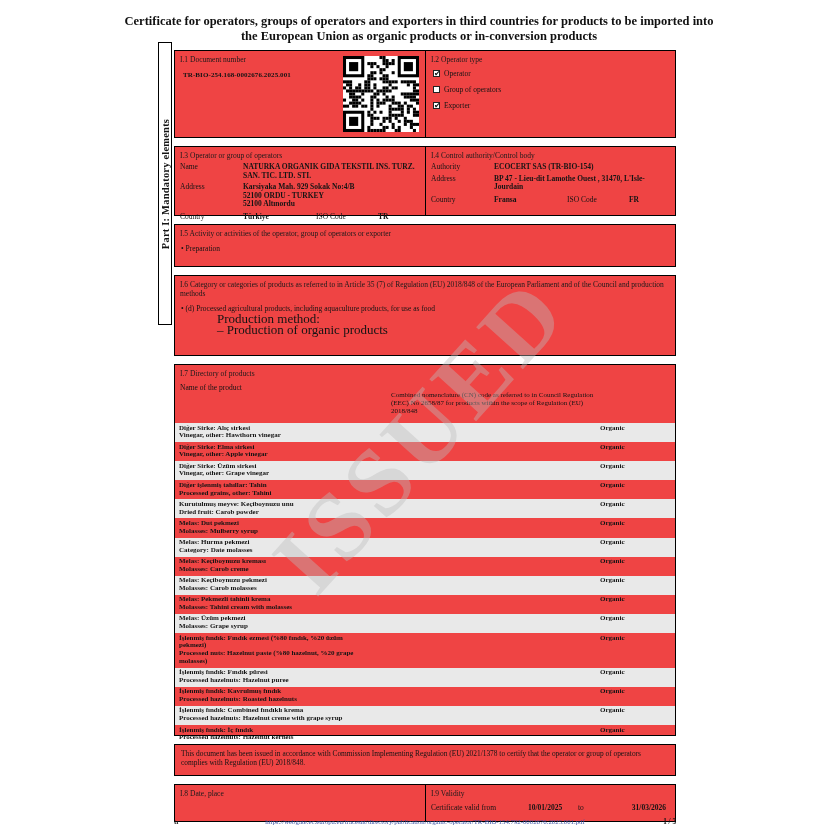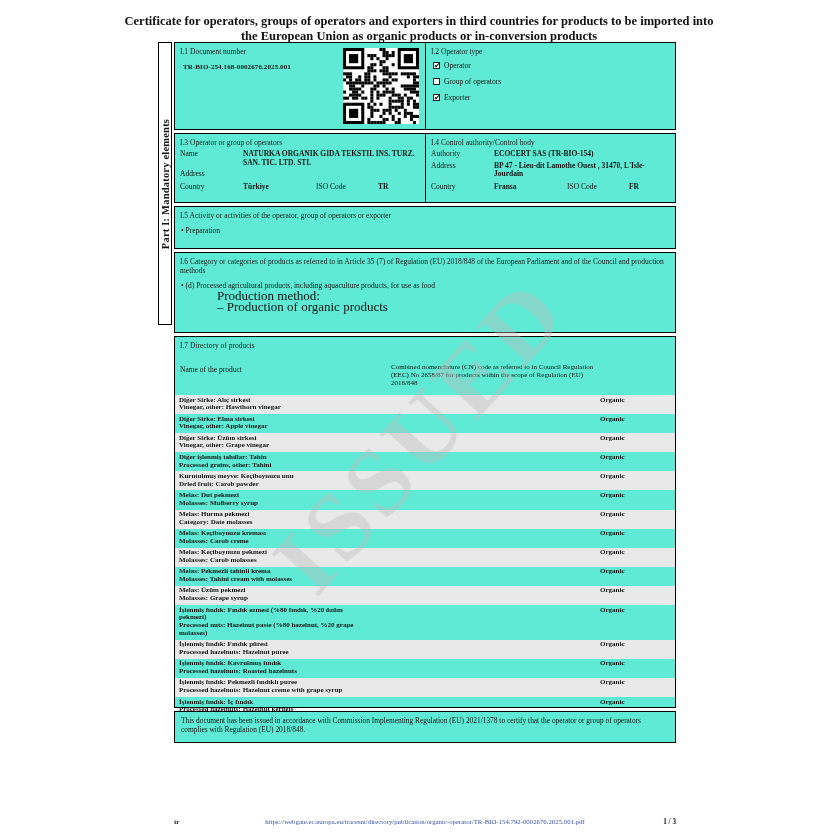--- a/index.html
+++ b/index.html
@@ -11,21 +11,21 @@
     font-size:12.5px; font-weight:bold; line-height:1.18; color:#111; }
 
   .cert { position:absolute; left:158px; top:42px; width:518px; }
   .part-sidebar { position:absolute; left:0; top:0; width:14px; height:283px;
     border:1.5px solid #000; background:#fff; }
   .part-sidebar span { position:absolute; top:50%; left:50%;
     transform:translate(-50%,-50%) rotate(-90deg); white-space:nowrap;
     font-weight:bold; font-size:10.5px; letter-spacing:0.2px; }
 
   .main { margin-left:16px; width:502px; }
-  .box { border:1.5px solid #000; background:#5eead4; margin-bottom:3px; position:relative; }
+  .box { border:1.5px solid #000; background:#ef4444; margin-bottom:3px; position:relative;margin-top:8px; }
   .cols { display:flex; }
   .cell-l { width:250px; position:relative; }
   .cell-r { flex:1; border-left:1.5px solid #000; position:relative; }
 
   .sec-label { font-size:7.5px; line-height:9px; padding:4px 5px 0 5px; color:#1a1a1a; }
 
   
   .box-i1i2 { height:88px; }
   .doc-number { font-size:7px; font-weight:bold; padding:7px 5px 0 8px; letter-spacing:0.1px; }
   .qr { position:absolute; right:6px; top:5px; width:76px; height:76px; }
@@ -56,21 +56,21 @@
 
   
   .box-i6 { height:81px; }
   .i6-item { font-size:7.5px; line-height:9px; padding:6px 5px 0 6px; }
   .i6-item::before { content:"• "; }
   .i6-ind { font-size:13px; line-height:11px; padding-left:42px; }
 
   
   .box-i7 { height:372px; }
   .i7-head { position:relative; height:58px; }
-  .col-name { position:absolute; left:5px; top:28px; font-size:7.5px; }
+  .col-name { position:absolute; left:5px; top:18px; font-size:7.5px; }
   .col-cn { position:absolute; left:216px; top:26px; width:214px; font-size:7px; line-height:8.2px; }
   .p-row { display:flex; padding:1.5px 4px 2px 4px; }
   .p-row.shaded { background:#e9e9e9; }
   .p-name { flex:1; padding-right:8px; }
   .p-name div { font-size:7px; font-weight:bold; line-height:7.8px; max-width:190px; }
   .p-cat { width:71px; flex:0 0 auto; font-size:7px; font-weight:bold; line-height:7.8px; }
 
   
   .box-stmt { height:32px; margin-bottom:0; }
   .stmt { font-size:7.4px; line-height:9px; padding:4px 6px 0 6px; }
@@ -361,20 +361,25 @@
 
       <div class="box cols box-i3i4">
         <div class="cell-l">
           <div class="sec-label">I.3 Operator or group of operators</div>
           <div class="kv">
             <div class="k">Name</div>
             <div class="v">NATURKA ORGANIK GIDA TEKSTIL INS. TURZ. SAN. TIC. LTD. STI.</div>
           </div>
           <div class="kv">
             <div class="k">Address</div>
+            <div class="v">
+              <div>Karsiyaka Mah. 929 Sokak No:4/B</div>
+              <div>52100 ORDU - TURKEY</div>
+              <div>52100 Altınordu</div>
+            </div>
           </div>
           <div class="kv4">
             <div class="k">Country</div>
             <div class="v">Türkiye</div>
             <div class="k2">ISO Code</div>
             <div class="v2">TR</div>
           </div>
         </div>
         <div class="cell-r">
           <div class="sec-label">I.4 Control authority/Control body</div>
@@ -526,40 +531,54 @@
             <div class="p-row">
               <div class="p-name">
                 <div>İşlenmiş fındık: Kavrulmuş fındık</div>
                 <div>Processed hazelnuts: Roasted hazelnuts</div>
               </div>
               <div class="p-cat">Organic</div>
             </div>
 
             <div class="p-row shaded">
               <div class="p-name">
-                <div>İşlenmiş fındık: Pekmezli fındıklı puree</div>
+                <div>İşlenmiş fındık: Combined fındıklı krema</div>
                 <div>Processed hazelnuts: Hazelnut creme with grape syrup</div>
               </div>
               <div class="p-cat">Organic</div>
             </div>
 
             <div class="p-row">
               <div class="p-name">
                 <div>İşlenmiş fındık: İç fındık</div>
                 <div>Processed hazelnuts: Hazelnut kernels</div>
               </div>
               <div class="p-cat">Organic</div>
             </div>
           </div>
       </div>
 
       <div class="box box-stmt">
         <div class="stmt">This document has been issued in accordance with Commission Implementing Regulation (EU) 2021/1378 to certify that the operator or group of operators complies with Regulation (EU) 2018/848.</div>
       </div>
 
+      <div class="box cols box-i89">
+        <div class="cell-l">
+          <div class="sec-label">I.8 Date, place</div>
+        </div>
+        <div class="cell-r">
+          <div class="sec-label">I.9 Validity</div>
+          <div class="v-row">
+            <div class="vl">Certificate valid from</div>
+            <div class="vd1">10/01/2025</div>
+            <div class="vto">to</div>
+            <div class="vd2">31/03/2026</div>
+          </div>
+        </div>
+      </div>
 
     </div>
   </div>
 
   <div class="watermark">ISSUED</div>
 
   <div class="footer">
     <span class="f-lang">tr</span>
     <a class="f-link" href="#">https://webgate.ec.europa.eu/tracesnt/directory/publication/organic-operator/TR-BIO-154.792-0002676.2025.001.pdf</a>
     <span class="f-page">1 / 3</span>

